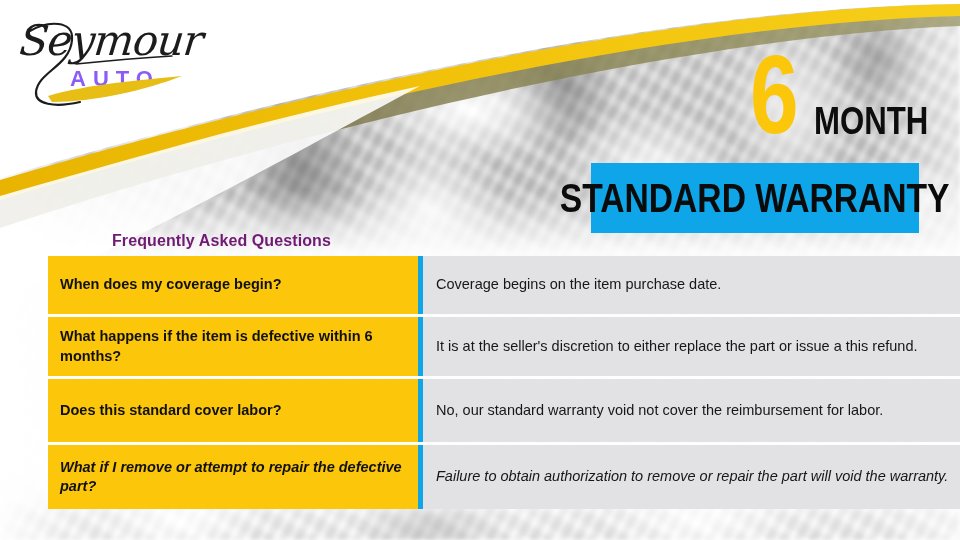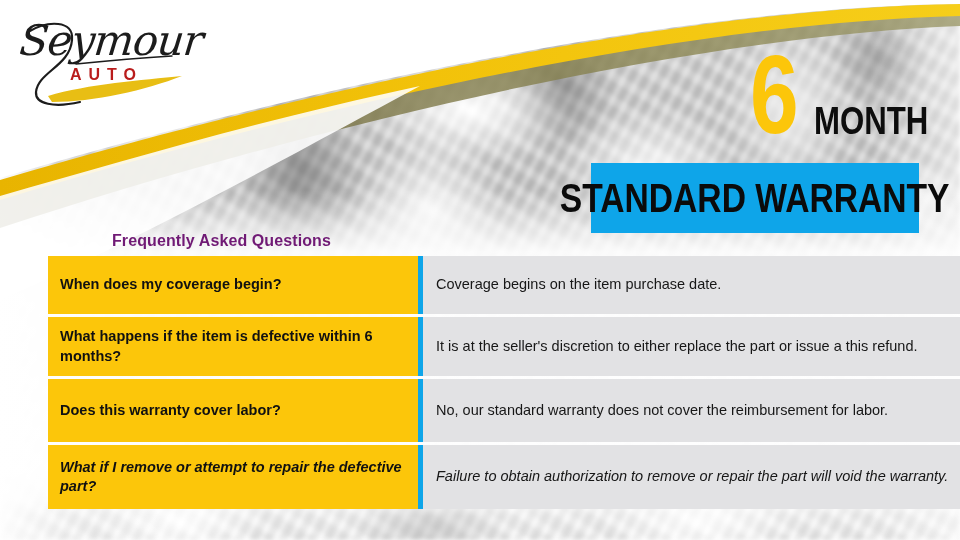--- a/index.html
+++ b/index.html
@@ -104,23 +104,23 @@
     color: #1c1c1c;
     letter-spacing: -1px;
     transform: skewX(-6deg);
     white-space: nowrap;
   }
   .logo-auto {
     position: absolute;
     left: 56px;
     top: 52px;
     font-family: "Liberation Sans", sans-serif;
-    font-size: 16px;
-    font-weight: 700;
-    color: #b91c1c;
+    font-size: 22px;
+    font-weight: 700;
+    color: #8b5cf6;
     letter-spacing: 7px;
     white-space: nowrap;
   }
 
   
   .badge-6month {
     position: absolute;
     left: 735px;
     top: 53px;
     width: 195px;
@@ -319,24 +319,24 @@
       <div class="faq-q h-59">
         <span class="faq-q-text">What happens if the item is defective within 6 months?</span>
       </div>
       <div class="faq-a h-59">
         <span class="faq-a-text">It is at the seller's discretion to either replace the part or issue a this refund.</span>
       </div>
     </div>
 
     <div class="faq-row">
       <div class="faq-q h-63">
-        <span class="faq-q-text">Does this warranty cover labor?</span>
+        <span class="faq-q-text">Does this standard cover labor?</span>
       </div>
       <div class="faq-a h-63">
-        <span class="faq-a-text">No, our standard warranty does not cover the reimbursement for labor.</span>
+        <span class="faq-a-text">No, our standard warranty void not cover the reimbursement for labor.</span>
       </div>
     </div>
 
     <div class="faq-row">
       <div class="faq-q h-64">
         <span class="faq-q-text">What if I remove or attempt to repair the defective part?</span>
       </div>
       <div class="faq-a h-64">
         <span class="faq-a-text">Failure to obtain authorization to remove or repair the part will void the warranty.</span>
       </div>

